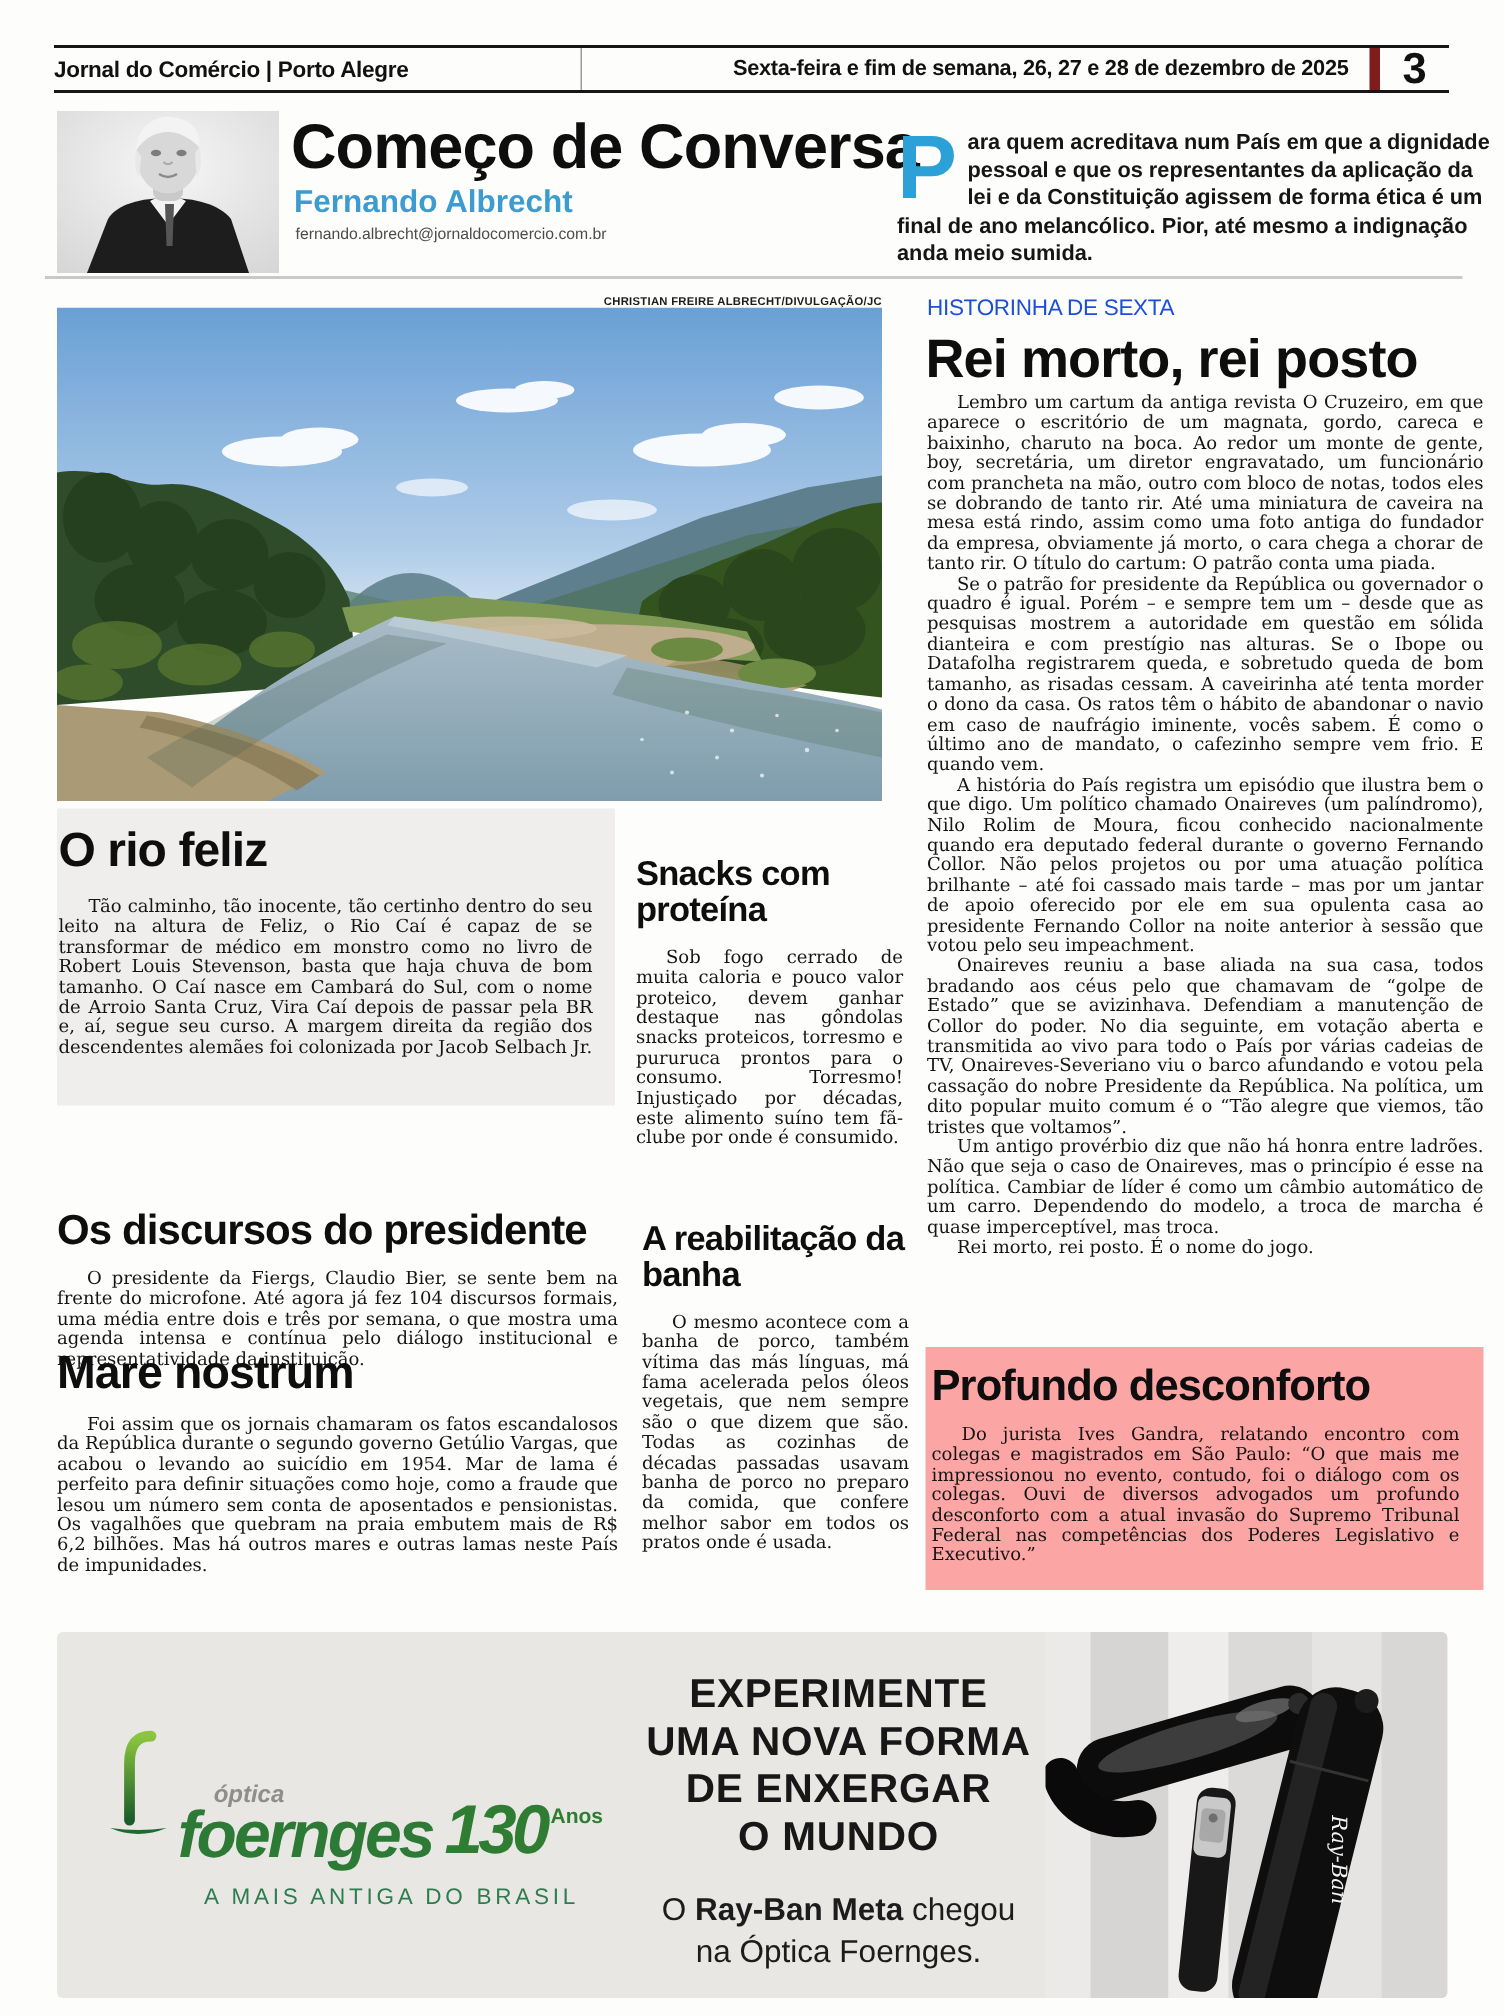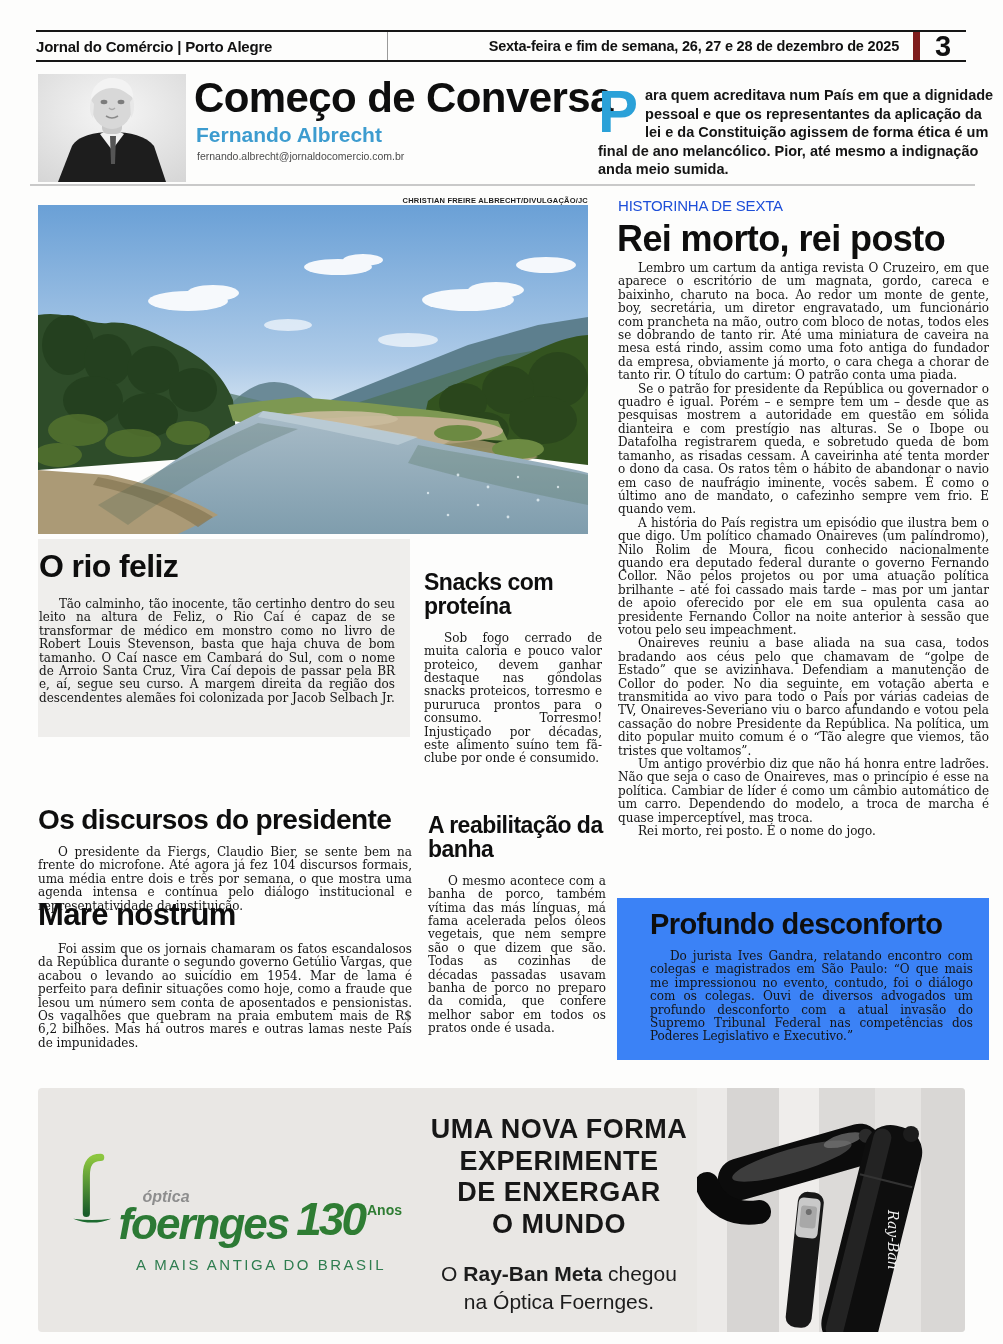--- a/index.html
+++ b/index.html
@@ -56,21 +56,21 @@
   .banha { position:absolute; left:428px; top:813px; width:178px; }
   .mid-h { font-size:23px; line-height:1.06; letter-spacing:-0.5px; margin-bottom:13px; }
   
   .kicker { position:absolute; left:618px; top:197px; font-size:15px; font-weight:400;
     color:#1d4ed8; letter-spacing:-0.2px; }
   .main-headline { position:absolute; left:617px; top:218px; font-size:36px; }
   .historinha-body { position:absolute; left:618px; top:262px; width:371px; height:634px;
     overflow:hidden; }
   .historinha-body p { margin:0; }
   .desconforto { position:absolute; left:617px; top:898px; width:372px; height:162px;
-    background:#3b82f6; padding:10px 16px 0 33px; }
+    background:#fca5a5; padding:10px 16px 0 4px; }
   .desconforto h2 { font-size:29px; margin-bottom:9px; }
   
   .ad { position:absolute; left:38px; top:1088px; width:927px; height:244px;
     background:#e9e7e4; border-radius:4px; overflow:hidden; }
   .ad-logo { position:absolute; left:34px; top:46px; width:330px; }
   .logo-row { display:flex; align-items:flex-end; }
   .logo-texts { margin-left:6px; }
   .logo-optica { font-size:16px; font-weight:700; font-style:italic; color:#8e8e8e;
     margin-left:24px; margin-bottom:-4px; }
   .logo-name { font-size:44px; font-weight:700; font-style:italic; color:#2c7a35;
@@ -300,22 +300,22 @@
         </div>
         <div class="logo-130">
           <span class="logo-130-num">130</span>
           <span class="logo-130-anos">Anos</span>
         </div>
       </div>
       <div class="logo-tagline">A MAIS ANTIGA DO BRASIL</div>
     </div>
 
     <div class="ad-copy">
+      <div class="ad-head-line">EXPERIMENTE</div>
       <div class="ad-head-line">UMA NOVA FORMA</div>
-      <div class="ad-head-line">EXPERIMENTE</div>
       <div class="ad-head-line">DE ENXERGAR</div>
       <div class="ad-head-line">O MUNDO</div>
       <div class="ad-sub">
         <span>O </span><b>Ray-Ban Meta</b><span> chegou</span><br>
         <span>na Óptica Foernges.</span>
       </div>
     </div>
 
     <div class="ad-product">
       <svg width="268" height="244" viewBox="0 0 268 244">

